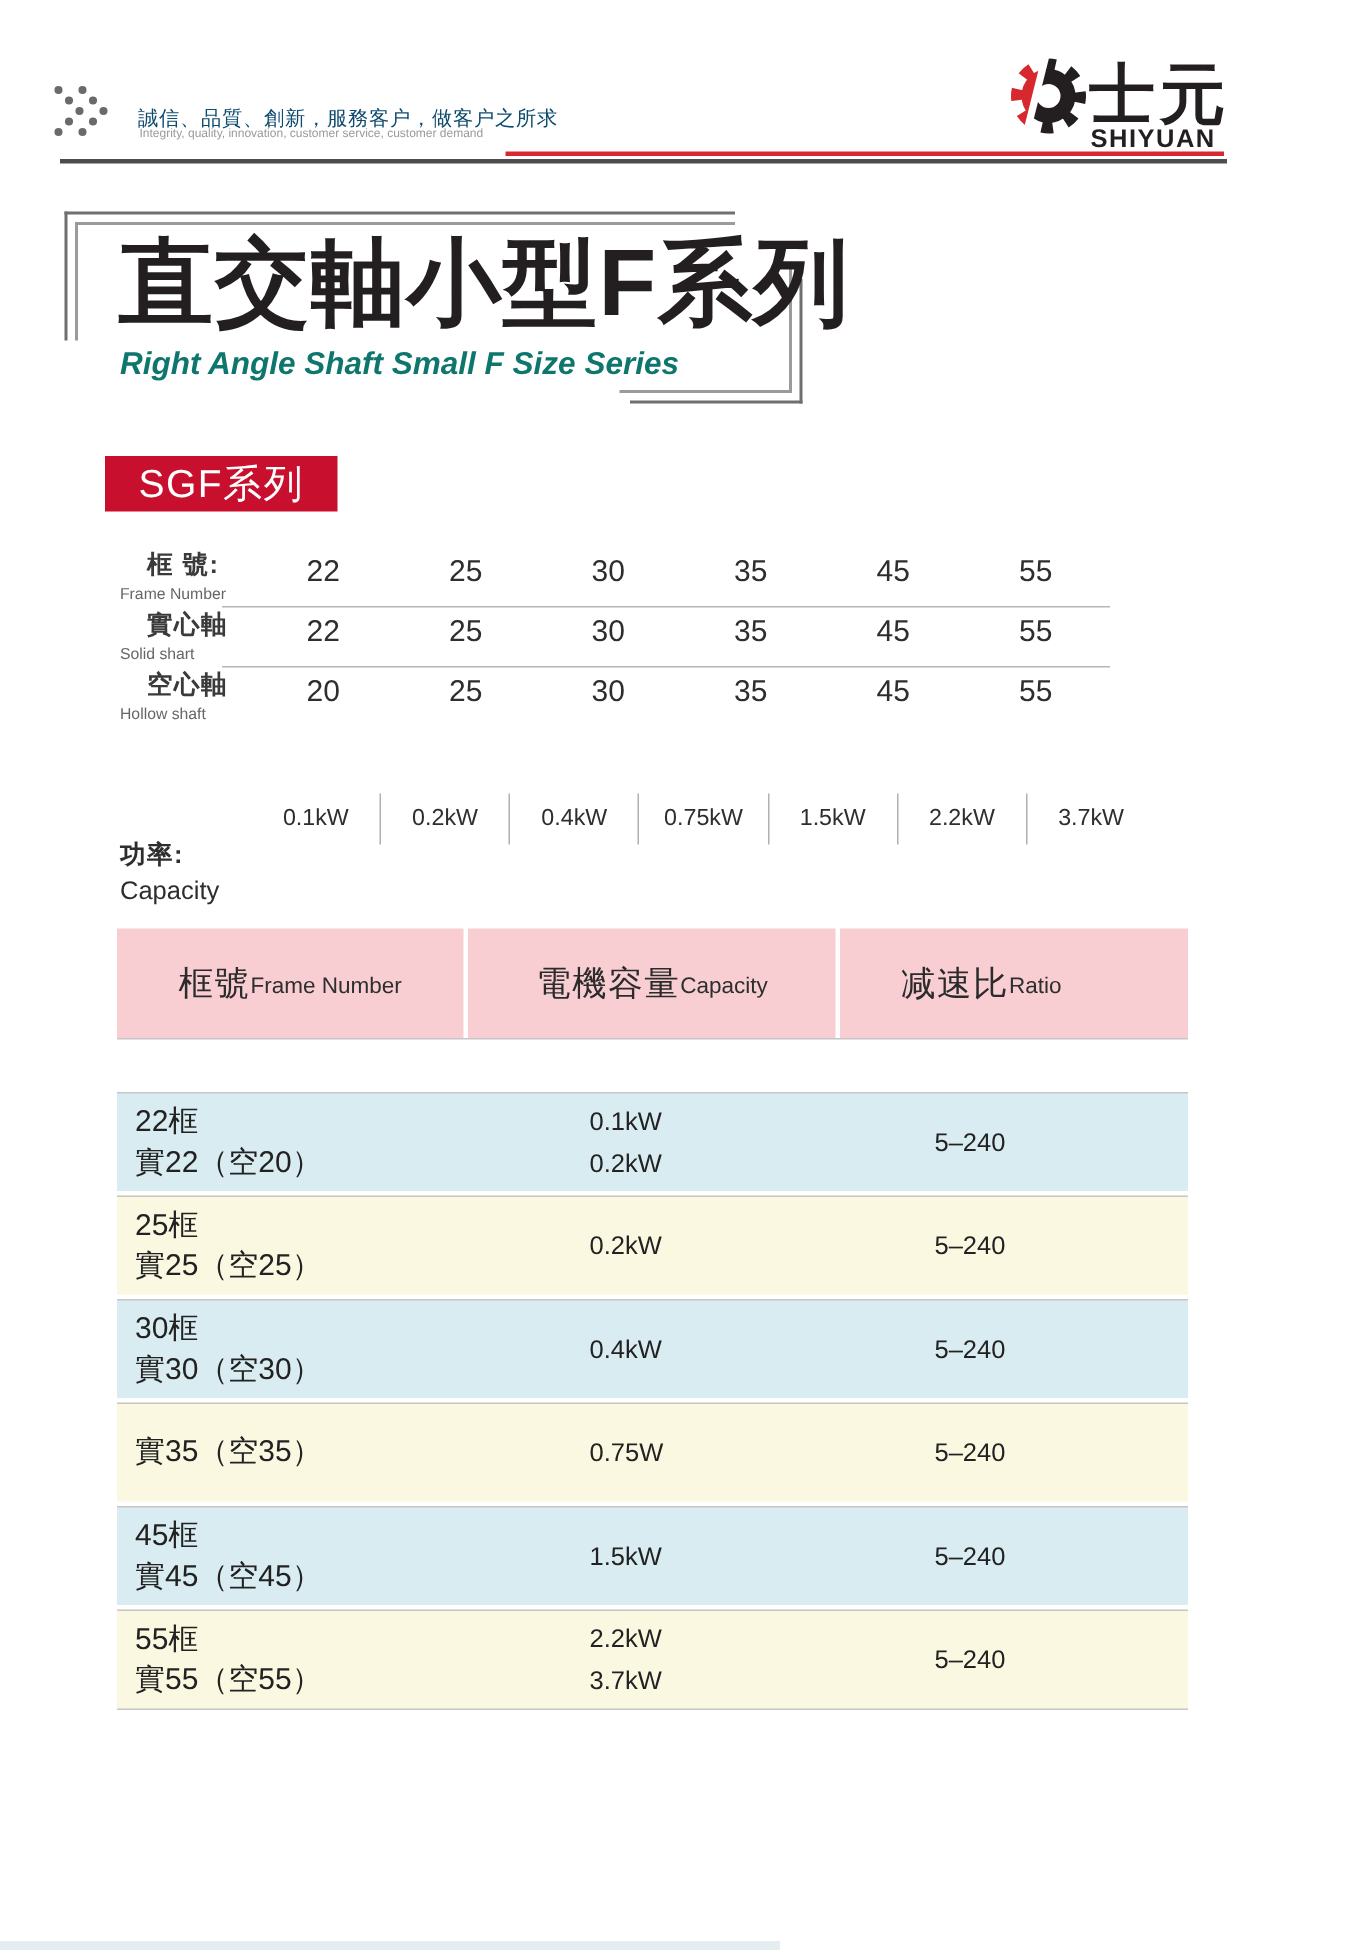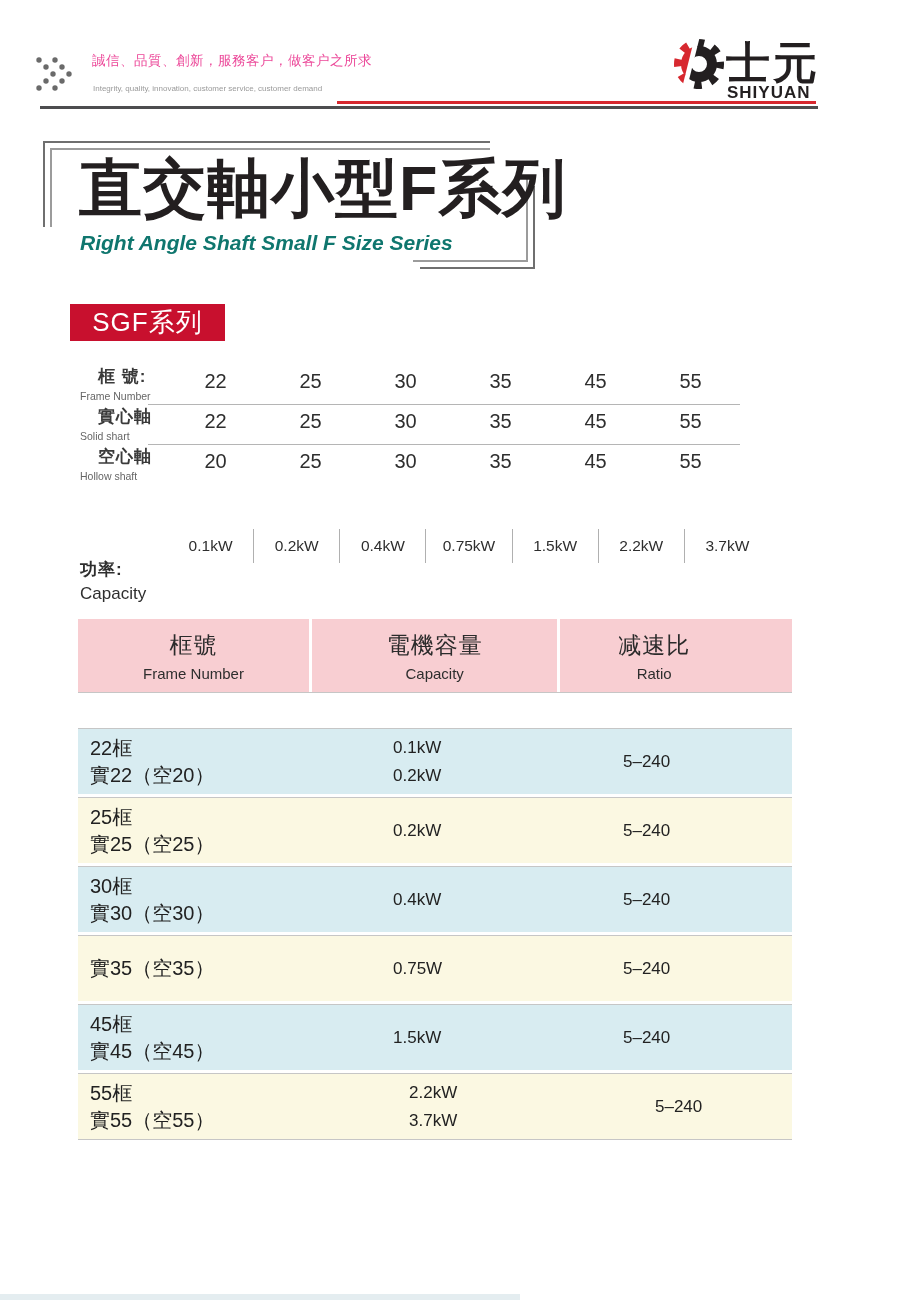--- a/index.html
+++ b/index.html
@@ -1,21 +1,21 @@
 <!DOCTYPE html>
 <html><head>
 <meta charset="utf-8">
 <style>
   html,body{margin:0;padding:0;background:#ffffff;}
   body{font-family:"Liberation Sans",sans-serif;color:#2b2b2b;}
   .page{position:relative;width:900px;height:1300px;background:#ffffff;overflow:hidden;}
 
   
   .dots-svg{position:absolute;left:34px;top:54px;}
-  .motto-cn{position:absolute;left:92px;top:52px;font-size:13.5px;letter-spacing:.5px;color:#ec4899;}
+  .motto-cn{position:absolute;left:92px;top:70px;font-size:13.5px;letter-spacing:.5px;color:#0c4a6e;}
   .motto-en{position:absolute;left:93px;top:84px;font-size:8px;color:#9a9a9a;}
   .gear-svg{position:absolute;left:674px;top:32px;}
   .logo-cn{position:absolute;left:726px;top:34px;font-size:44px;font-weight:900;color:#231f20;letter-spacing:3px;}
   .logo-en{position:absolute;left:727px;top:83px;font-size:17px;font-weight:800;color:#231f20;letter-spacing:1px;}
   .rule-red{position:absolute;left:337px;top:101px;width:479px;height:3px;background:#d7282f;}
   .rule-dark{position:absolute;left:40px;top:106px;width:778px;height:3px;background:#4d4d4f;}
 
   
   .brk{position:absolute;}
   .brk-tl-outer{left:43px;top:141px;width:445px;height:84px;border-top:2px solid #6f6f6f;border-left:2px solid #6f6f6f;}
@@ -41,30 +41,30 @@
   
   .cap-label{position:absolute;left:80px;top:526px;margin-top:32px;}
   .cap-label-cn{font-size:17px;font-weight:700;color:#2e2e2e;letter-spacing:1px;}
   .cap-label-en{font-size:17px;color:#2e2e2e;margin-top:3px;}
   .cap-vals{position:absolute;left:168px;top:527px;width:602px;height:38px;display:flex;align-items:center;}
   .cap-cell{flex:1;text-align:center;font-size:15.5px;color:#2e2e2e;}
   .cap-div{width:1px;height:34px;background:#b0b0b0;}
 
   
   .tbl-header{position:absolute;left:78px;top:619px;width:714px;height:73px;display:flex;gap:3px;border-bottom:1px solid #c6c6c6;}
-  .th{background:#f8ced2;display:flex;flex-direction:column;align-items:center;justify-content:center;}
+  .th{background:#f8ced2;display:flex;align-items:center;justify-content:center;}
   .th.c1{width:240px;}
   .th.c2{width:255px;}
   .th.c3{width:239px;padding-right:44px;box-sizing:border-box;}
   .th-cn{font-size:23px;font-weight:500;color:#2b2b2b;letter-spacing:1px;}
   .th-en{font-size:15px;color:#2e2e2e;margin-top:4px;}
 
   .tbl-body{position:absolute;left:78px;top:728px;width:714px;}
   .trow{display:flex;align-items:center;min-height:65px;border-top:1px solid #c6c6c6;margin-bottom:3px;}
-  .trow:last-child{border-bottom:1px solid #c6c6c6;gap:16px;}
+  .trow:last-child{border-bottom:1px solid #c6c6c6;}
   .trow.blue{background:#d8ecf1;}
   .trow.yellow{background:#fbf8e2;}
   .rc1{width:315px;padding-left:12px;box-sizing:border-box;font-size:20px;line-height:27px;color:#222;}
   .rc2{width:230px;font-size:17px;line-height:28px;color:#222;}
   .rc3{flex:1;font-size:17px;color:#222;}
 
   
   .foot-strip{position:absolute;left:0;top:1294px;width:520px;height:6px;background:#e4edf0;}
 </style>
 </head>

